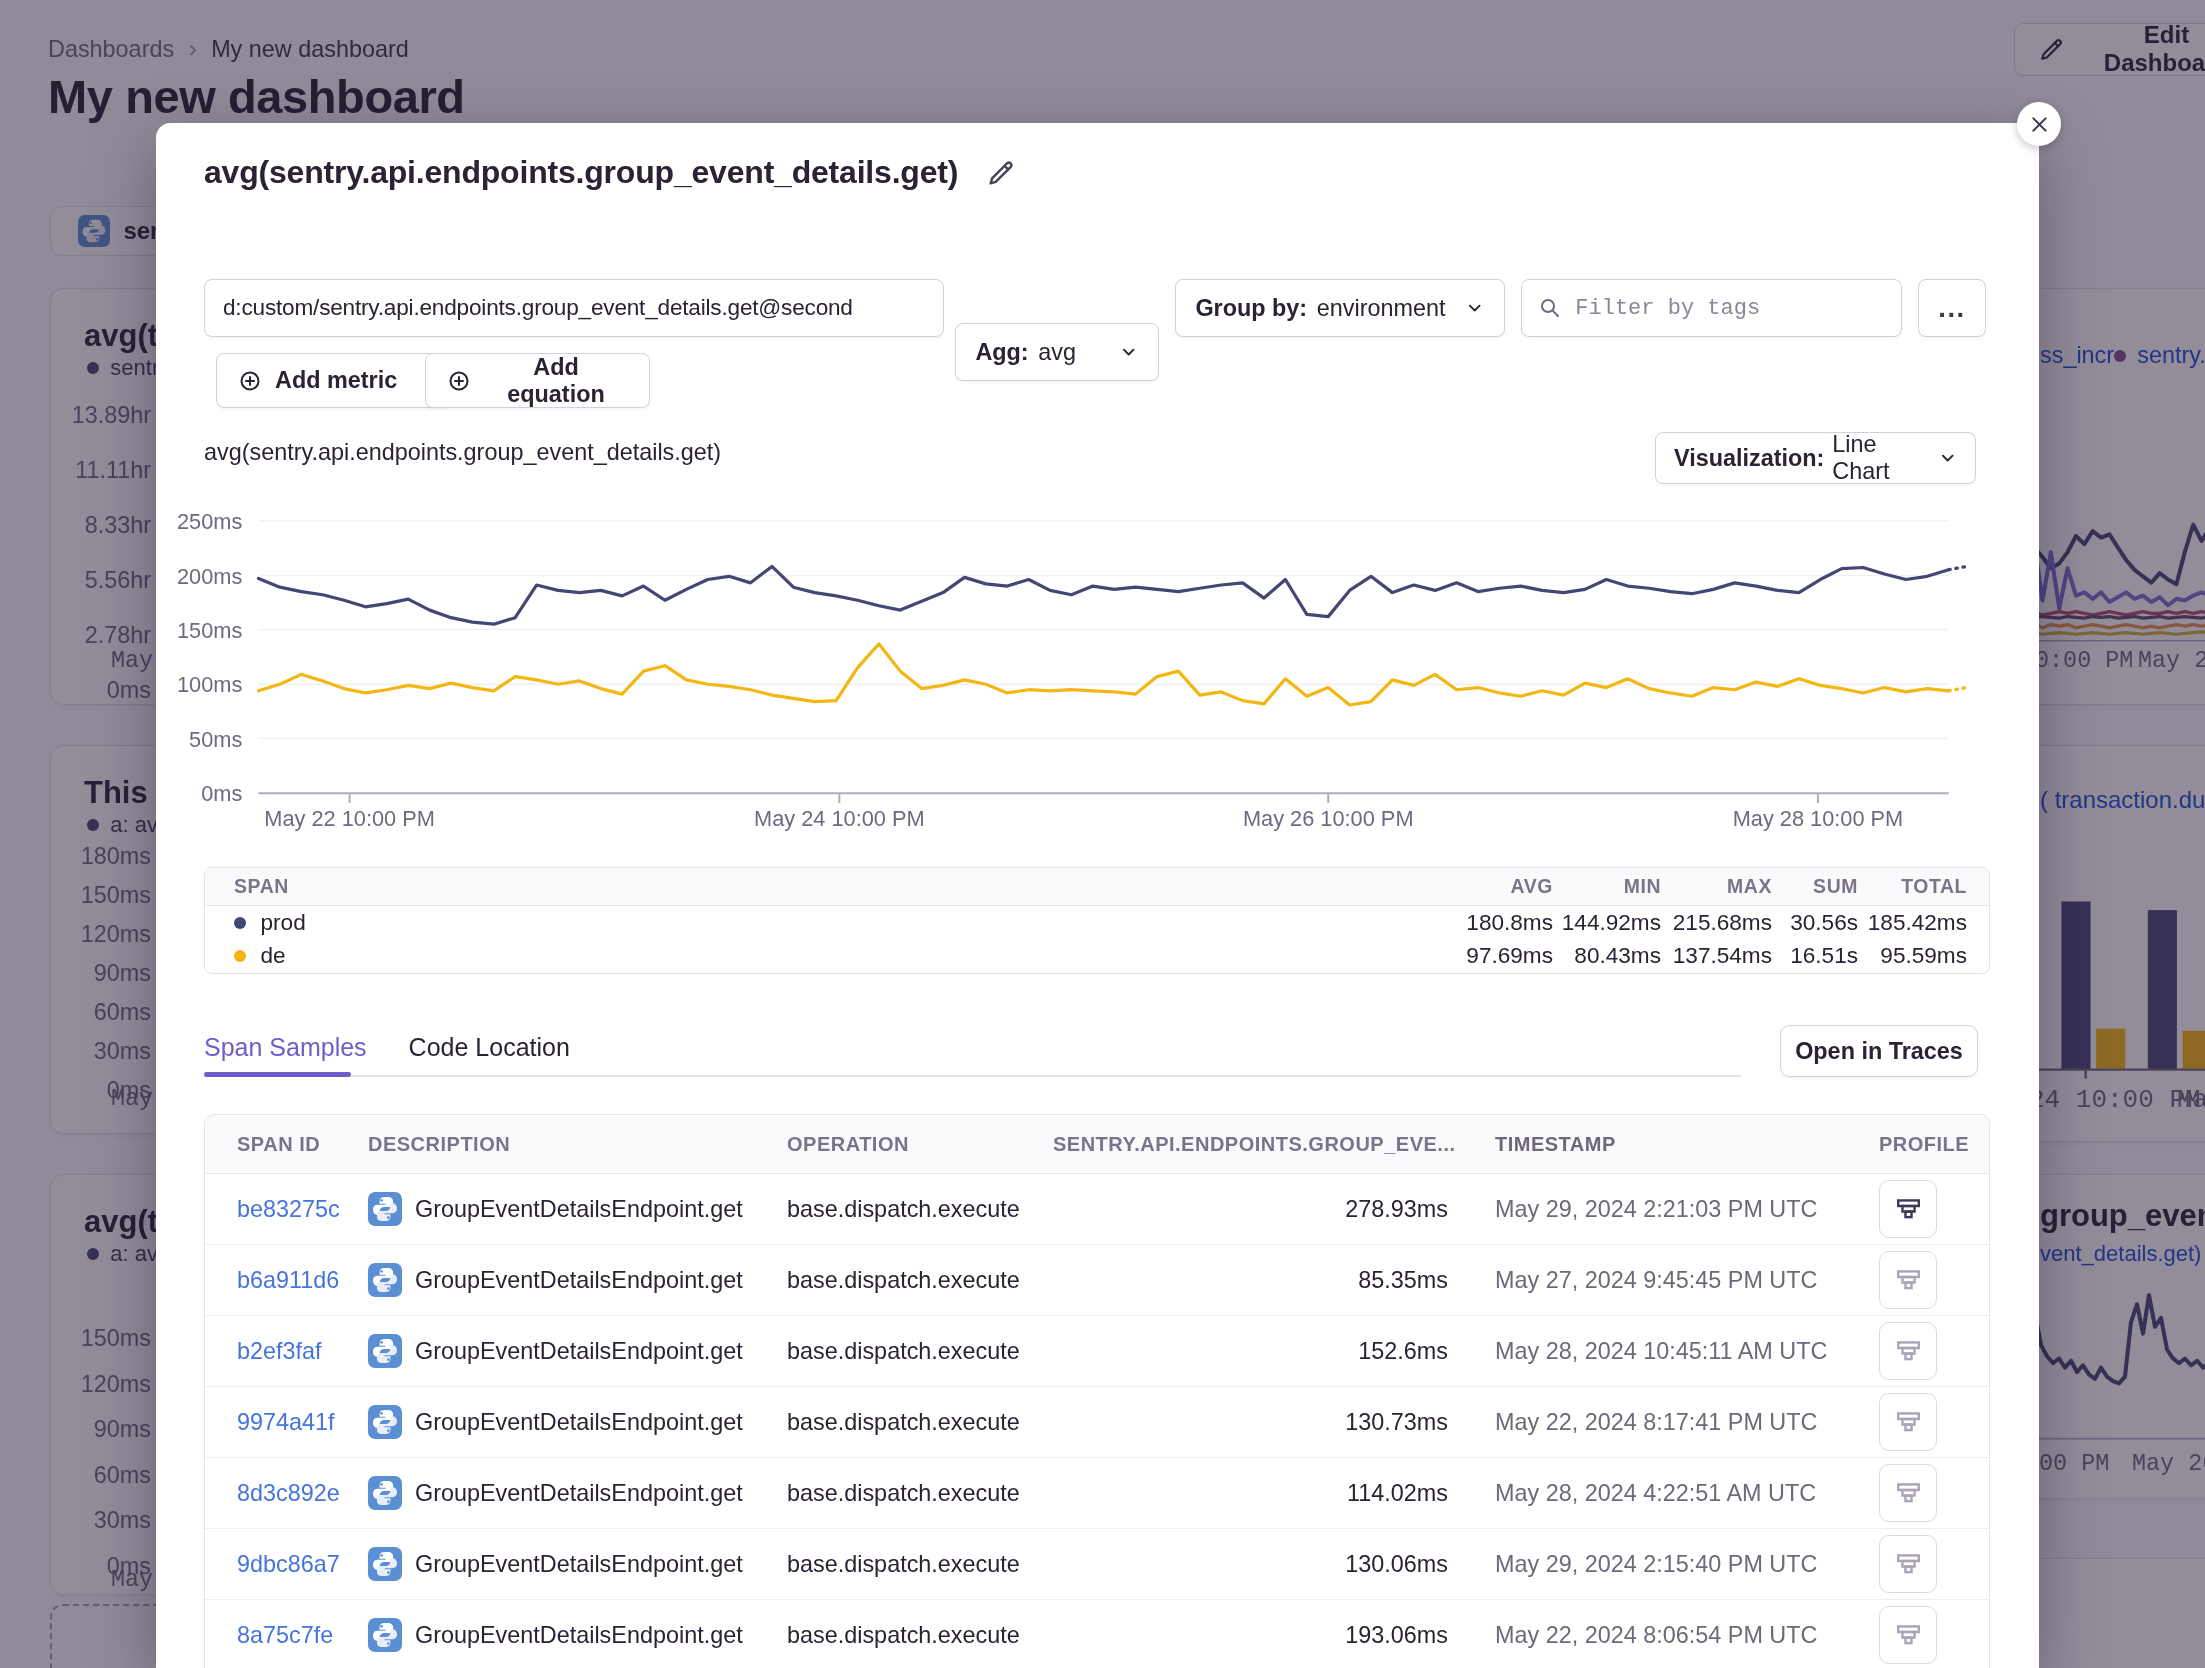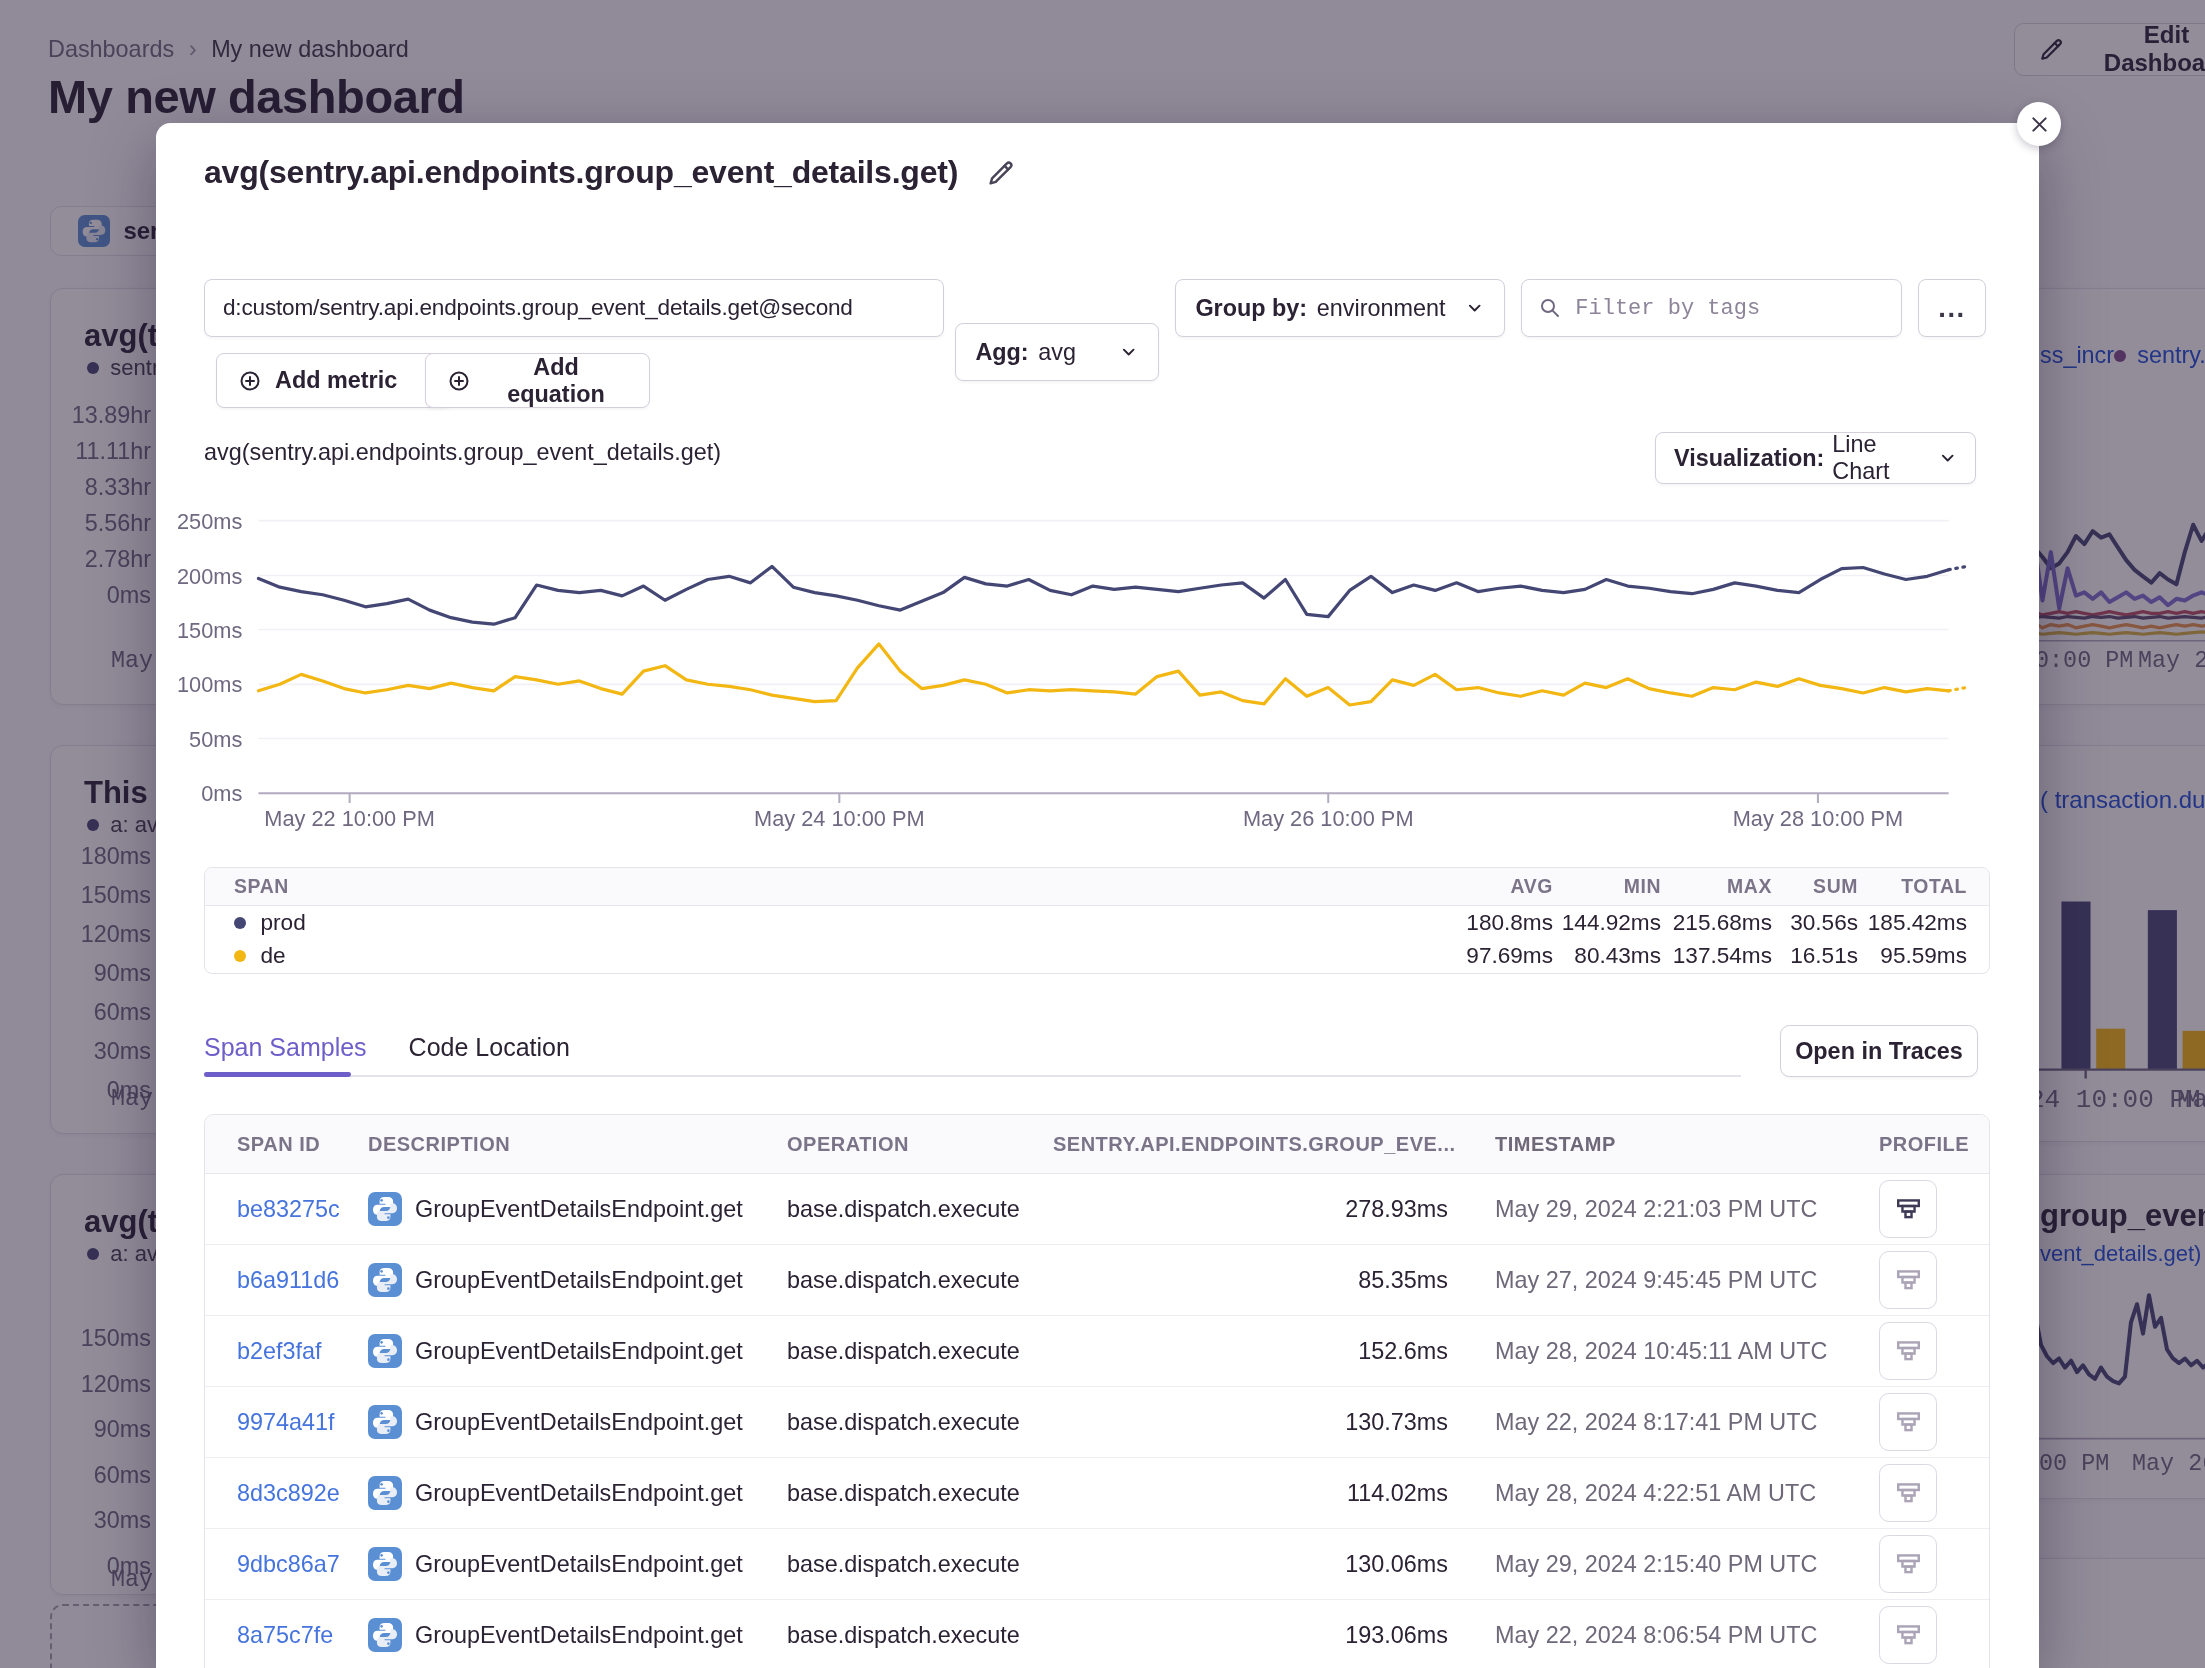--- a/index.html
+++ b/index.html
@@ -132,21 +132,21 @@
     <span>sen</span>
   </div>
 
   <div id="left-widgets">
       <div class="bg-card" style="left: 50px; top: 288px; width: 452px; height: 415px;">
         <div class="w-title">avg(tr</div>
         <div class="w-legend">
           <div class="legend-dot"></div>
           <span>sentry</span>
         </div>
-        <div class="ylabels" style="right: 352px; left: auto; top: 113px; gap: 9px; width: 89px; text-align: right; align-items: flex-end;">
+        <div class="ylabels" style="right: 352px; left: auto; top: 113px; gap: 28px; width: 89px; text-align: right; align-items: flex-end;">
           <span>13.89hr</span>
           <span>11.11hr</span>
           <span>8.33hr</span>
           <span>5.56hr</span>
           <span>2.78hr</span>
           <span>0ms</span>
         </div>
         <div class="xlabel" style="left: 60px; top: 359px;">May</div>
       </div>
       <div class="bg-card" style="left: 50px; top: 745px; width: 452px; height: 387px;">

